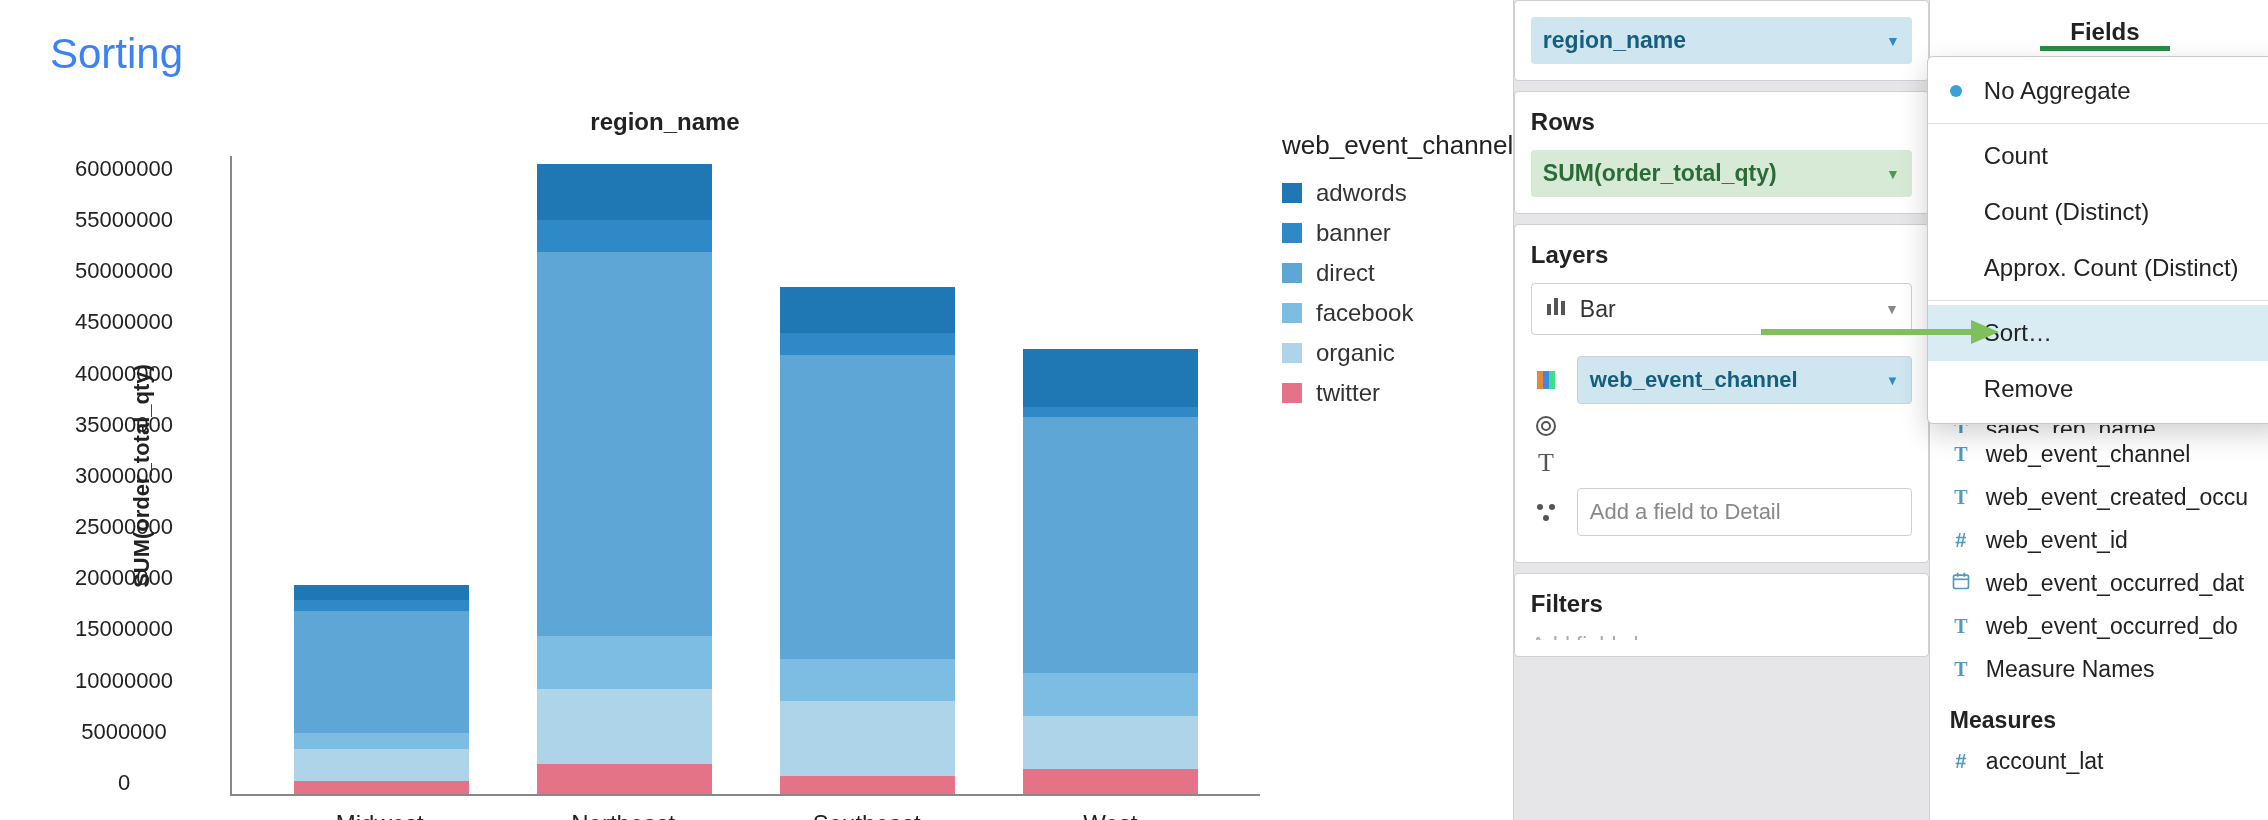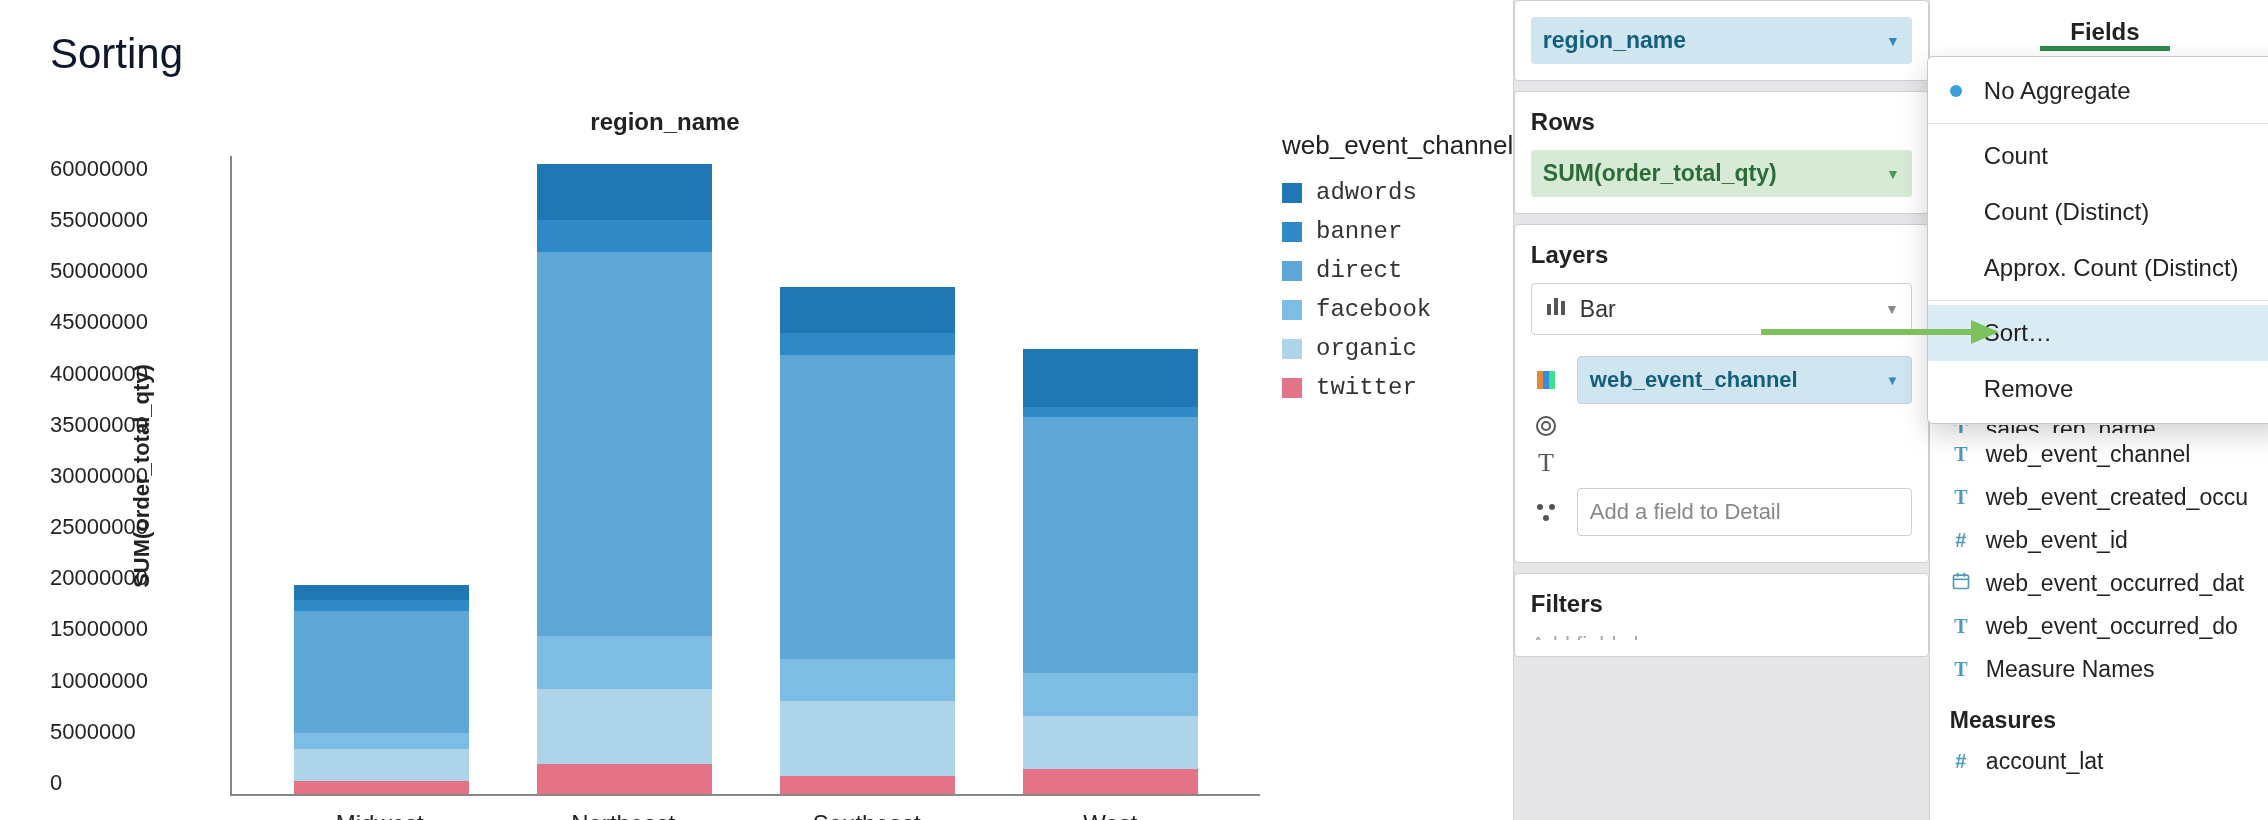--- a/index.html
+++ b/index.html
@@ -1,39 +1,39 @@
 <!DOCTYPE html>
 <html><head>
 <meta charset="utf-8">
 <style>
   * { box-sizing: border-box; }
   html, body { margin: 0; padding: 0; font-family: -apple-system, BlinkMacSystemFont, "Segoe UI", Helvetica, Arial, sans-serif; color: #333; }
   body { width: 2268px; height: 820px; background: #fff; display: flex; overflow: hidden; }
 
   
   .left { width: 1560px; padding: 30px 30px 0 50px; position: relative; }
-  .page-title { font-size: 42px; font-weight: 400; color: #0f172a; margin: 0 0 30px 0; }
+  .page-title { font-size: 42px; font-weight: 400; color: #3b82f6; margin: 0 0 30px 0; }
   .chart-title { text-align: center; font-size: 24px; font-weight: 600; color: #222; margin-bottom: 20px; width: 870px; margin-left: 180px; }
 
   .chart-wrap { position: relative; display: flex; }
   .ylabel { position: absolute; left: -20px; top: 50%; transform: translateY(-50%) rotate(-90deg); transform-origin: center; font-size: 22px; font-weight: 600; color: #222; white-space: nowrap; }
 
-  .yaxis { width: 180px; display: flex; flex-direction: column; justify-content: space-between; align-items: flex-start; padding-right: 32px; font-size: 22px; color: #222; height: 640px; }
+  .yaxis { width: 180px; display: flex; flex-direction: column; justify-content: space-between; align-items: center; padding-right: 32px; font-size: 22px; color: #222; height: 640px; }
   .plot { position: relative; width: 1030px; height: 640px; border-left: 2px solid #888; border-bottom: 2px solid #888; }
 
   .bars { position: absolute; inset: 0; display: flex; align-items: flex-end; justify-content: space-around; padding: 0 28px; }
   .bar-col { display: flex; flex-direction: column; align-items: center; width: 175px; }
   .bar { width: 175px; display: flex; flex-direction: column-reverse; }
   .seg { width: 100%; }
   .xlabels { display: flex; justify-content: space-around; padding: 0 28px; margin-top: 14px; font-size: 24px; color: #222; width: 1030px; margin-left: 180px; }
   .xlabels span { width: 175px; text-align: center; }
 
   .legend { position: absolute; top: 130px; left: 1282px; font-size: 24px; }
   .legend-title { font-weight: 400; color: #222; margin-bottom: 18px; font-size: 26px; }
-  .legend-row { display: flex; align-items: center; gap: 14px; margin-bottom: 12px; font-family: Liberation Mono, monospace; }
+  .legend-row { display: flex; align-items: center; gap: 14px; margin-bottom: 12px; }
   .swatch { width: 20px; height: 20px; }
 
   
   .right { flex: 1; display: flex; background: #e6e6e9; border-left: 1px solid #d0d0d4; }
 
   .config-col { width: 415px; display: flex; flex-direction: column; gap: 10px; padding: 0; }
   .panel { background: #fff; border: 1px solid #d0d0d4; border-radius: 4px; padding: 16px 16px; }
   .panel-title { font-size: 24px; font-weight: 700; color: #222; margin-bottom: 14px; }
 
   .pill { display: flex; align-items: center; justify-content: space-between; border-radius: 4px; padding: 10px 12px; font-size: 23px; font-weight: 600; cursor: pointer; }

